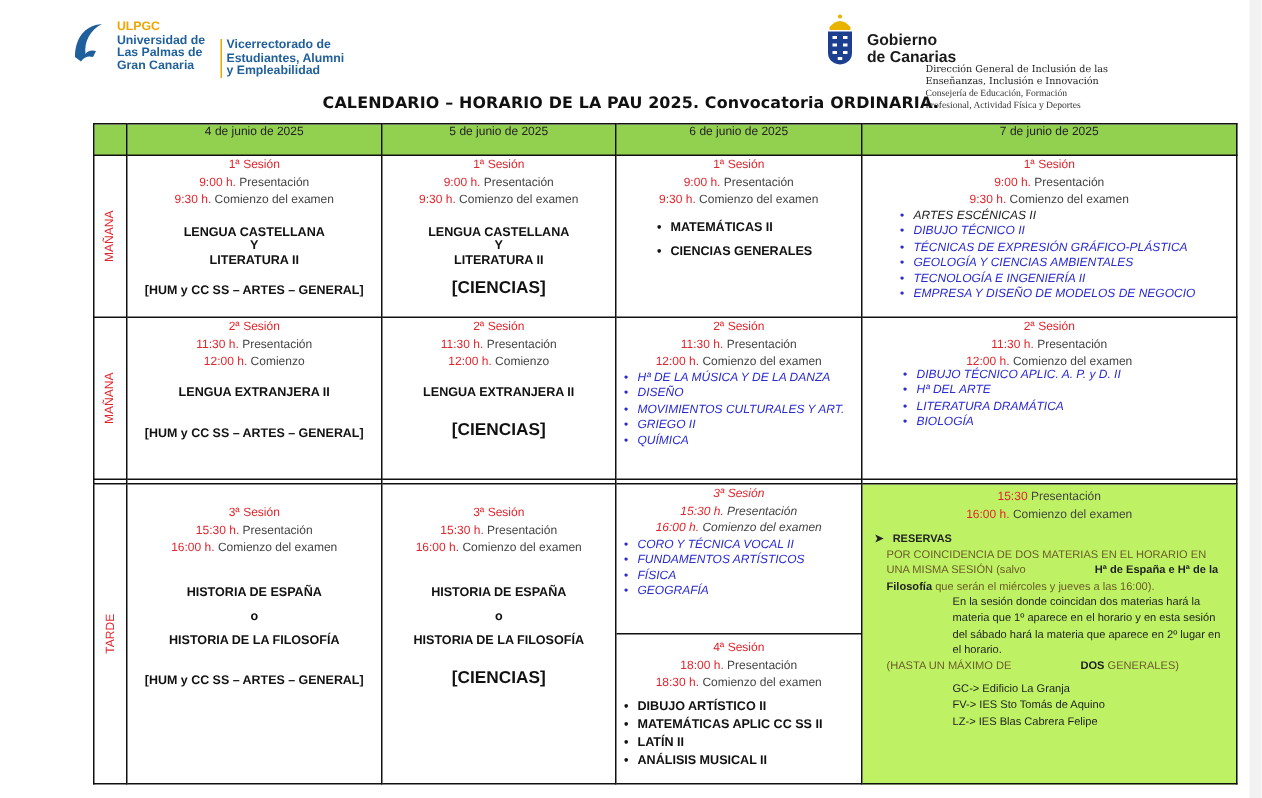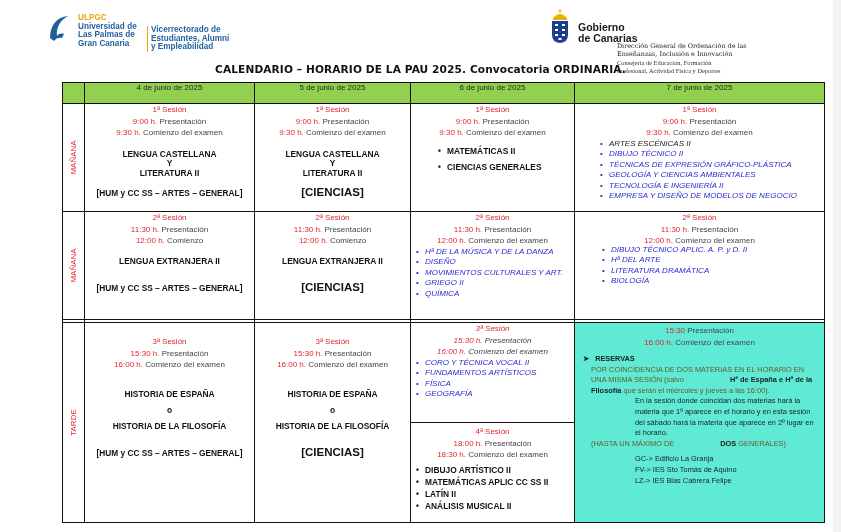--- a/index.html
+++ b/index.html
@@ -42,21 +42,21 @@
   .grp { font-family: "Liberation Sans", sans-serif; font-weight: bold; font-size: 8.3px; color: #111; }
   .grp-big { font-family: "Liberation Sans", sans-serif; font-weight: bold; font-size: 11.5px; color: #111; }
   ul.bl { margin: 0; padding: 0; list-style: none; text-align: left; }
   ul.bl li { position: relative; padding-left: 10px; }
   ul.bl li::before { content: "•"; position: absolute; left: 1px; top: 0; }
   ul.bold li { font-weight: bold; font-size: 8.4px; color: #111; line-height: 12px; }
   ul.ital li { font-style: italic; font-size: 8px; color: #2b2bd0; line-height: 10.6px; }
   ul.ital li::before { color: #2b2bd0; font-style: normal; }
   ul.ital li.black { color: #222; }
 
-  .yellow { background: #5eead4; }
+  .yellow { background: #bef264; }
   .res-time { font-size: 8px; line-height: 11.5px; color: #444; }
   .res-time .h { color: #e0262d; }
   .res-box { text-align: left; font-family: "Liberation Sans", sans-serif; font-size: 7.4px; line-height: 10.6px; padding: 0 6px 0 8px; }
   .res-title { font-weight: bold; color: #222; font-size: 7.3px; }
   .res-title .arr { margin-right: 6px; }
   .muted { color: #6b5a2a; }
   .dark { color: #1e1e1e; padding-left: 44px; }
   .b { font-weight: bold; }
 </style>
 </head>
@@ -99,21 +99,21 @@
   </svg>
   <div class="gob-text">
     <div>Gobierno</div>
     <div>de Canarias</div>
   </div>
   <div class="gob-cons">
     <div>Consejería de Educación, Formación</div>
     <div>Profesional, Actividad Física y Deportes</div>
   </div>
   <div class="gob-dir">
-    <div>Dirección General de Ordenación de las</div>
+    <div>Dirección General de Inclusión de las</div>
     <div>Enseñanzas, Inclusión e Innovación</div>
   </div>
 </div>
 
 <div class="doc-title">CALENDARIO – HORARIO DE LA PAU 2025. Convocatoria ORDINARIA.</div>
 
 <table class="cal">
   <colgroup>
     <col style="width:22px">
     <col style="width:170px">

